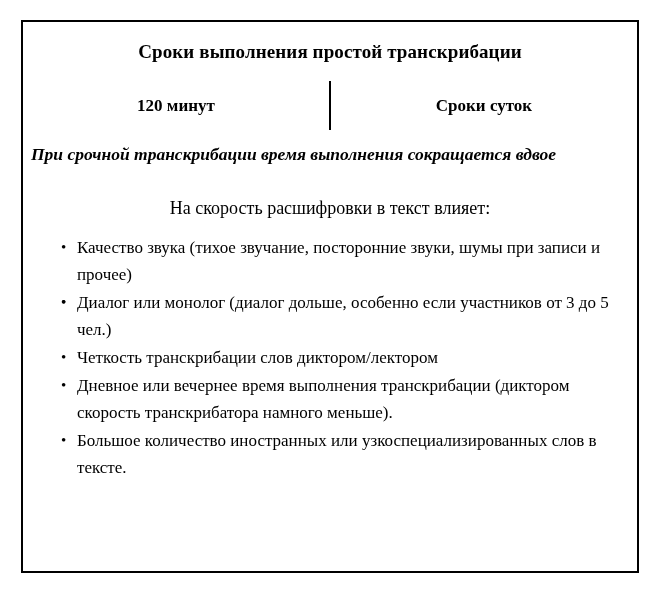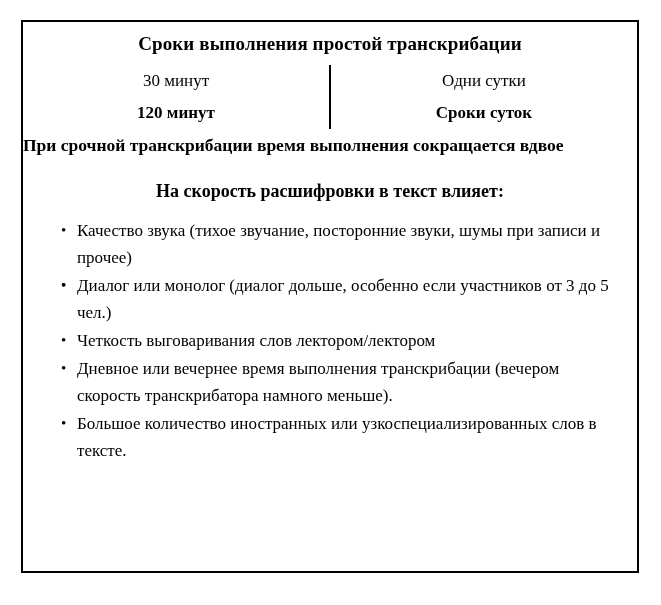--- a/index.html
+++ b/index.html
@@ -35,21 +35,21 @@
   }
 
   
   .sched-table {
     width: 100%;
     border-collapse: collapse;
     table-layout: fixed;
   }
   .sched-table td {
     border: 0;
-    padding: 0;
+    padding: 8px;
     vertical-align: middle;
   }
 
   .title-cell {
     height: 43px;
     text-align: center;
     font-weight: bold;
     font-size: 19px;
     border-bottom: 2px solid #000000;
     letter-spacing: 0.1px;
@@ -77,33 +77,34 @@
     border-right: 2px solid #000000;
   }
   tr.last-data .data-cell {
     height: 33px;
     font-weight: bold;
   }
 
   .note-cell {
     height: 33px;
     font-weight: bold;
+    font-style: italic;
     font-size: 17.5px;
     padding-left: 26px;
     border-bottom: 2px solid #000000;
     text-align: left;
   }
 
   
   .lower {
     padding: 0;
   }
   .section-heading {
     text-align: center;
-    font-weight: bold;
+    font-weight: normal;
     font-size: 18px;
     margin-top: 19px;
     margin-bottom: 0;
     line-height: 1.2;
   }
 
   ul.factor-list {
     list-style: none;
     margin: 14px 0 0 0;
     padding: 0;
@@ -131,24 +132,20 @@
 <div class="page">
   <div class="doc-frame">
 
     <table class="sched-table">
       <tbody>
         <tr>
           <td class="title-cell" colspan="2">Сроки выполнения простой транскрибации</td>
         </tr>
 
 
-        <tr>
-          <td class="data-cell left-col">30 минут</td>
-          <td class="data-cell">Одни сутки</td>
-        </tr>
 
 
         <tr class="last-data">
           <td class="data-cell left-col">120 минут</td>
           <td class="data-cell">Сроки суток</td>
         </tr>
 
         <tr>
           <td class="note-cell" colspan="2">При срочной транскрибации время выполнения сокращается вдвое</td>
         </tr>
@@ -165,25 +162,25 @@
         </li>
         <li>
           <span class="bullet-glyph">•</span>
         </li>
         <li>
           <span class="bullet-glyph">•</span>
           <span>Диалог или монолог (диалог дольше, особенно если участников от 3 до 5 чел.)</span>
         </li>
         <li>
           <span class="bullet-glyph">•</span>
-          <span>Четкость выговаривания слов лектором/лектором</span>
+          <span>Четкость транскрибации слов диктором/лектором</span>
         </li>
         <li>
           <span class="bullet-glyph">•</span>
-          <span>Дневное или вечернее время выполнения транскрибации (вечером скорость транскрибатора намного меньше).</span>
+          <span>Дневное или вечернее время выполнения транскрибации (диктором скорость транскрибатора намного меньше).</span>
         </li>
         <li>
           <span class="bullet-glyph">•</span>
           <span>Большое количество иностранных или узкоспециализированных слов в тексте.</span>
         </li>
       </ul>
     </div>
 
   </div>
 </div>

